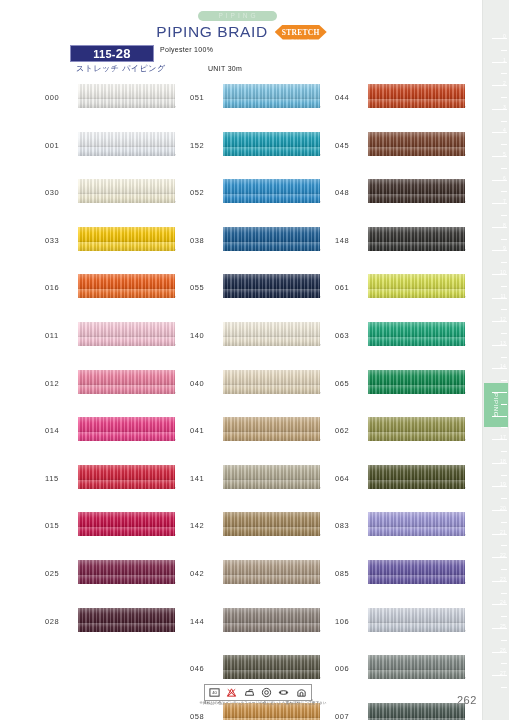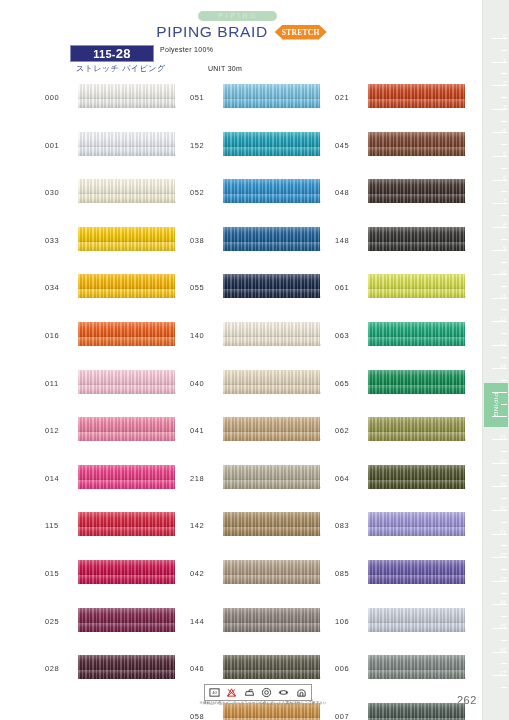--- a/index.html
+++ b/index.html
@@ -369,28 +369,20 @@
         </div>
         <div class="swatch-row">
           <div class="sw-code">033</div>
           <div class="sw-shadow" style="left: 34px;"></div>
           <div class="sw-band">
             <div class="sw-top" style="background: rgb(251, 200, 0);"></div>
             <div class="sw-bot" style="background: rgb(247, 207, 34);"></div>
           </div>
         </div>
         <div class="swatch-row">
-          <div class="sw-code">034</div>
-          <div class="sw-shadow" style="left: 34px;"></div>
-          <div class="sw-band">
-            <div class="sw-top" style="background: rgb(249, 184, 0);"></div>
-            <div class="sw-bot" style="background: rgb(248, 197, 19);"></div>
-          </div>
-        </div>
-        <div class="swatch-row">
           <div class="sw-code">016</div>
           <div class="sw-shadow" style="left: 34px;"></div>
           <div class="sw-band">
             <div class="sw-top" style="background: rgb(239, 93, 23);"></div>
             <div class="sw-bot" style="background: rgb(238, 106, 34);"></div>
           </div>
         </div>
         <div class="swatch-row">
           <div class="sw-code">011</div>
           <div class="sw-shadow" style="left: 34px;"></div>
@@ -506,21 +498,21 @@
         </div>
         <div class="swatch-row">
           <div class="sw-code">041</div>
           <div class="sw-shadow" style="left: 34px;"></div>
           <div class="sw-band">
             <div class="sw-top" style="background: rgb(196, 167, 124);"></div>
             <div class="sw-bot" style="background: rgb(192, 162, 117);"></div>
           </div>
         </div>
         <div class="swatch-row">
-          <div class="sw-code">218</div>
+          <div class="sw-code">141</div>
           <div class="sw-shadow" style="left: 34px;"></div>
           <div class="sw-band">
             <div class="sw-top" style="background: rgb(181, 174, 150);"></div>
             <div class="sw-bot" style="background: rgb(174, 166, 141);"></div>
           </div>
         </div>
         <div class="swatch-row">
           <div class="sw-code">142</div>
           <div class="sw-shadow" style="left: 34px;"></div>
           <div class="sw-band">
@@ -555,21 +547,21 @@
         <div class="swatch-row">
           <div class="sw-code">058</div>
           <div class="sw-band">
             <div class="sw-top" style="background: rgb(204, 143, 67);"></div>
             <div class="sw-bot" style="background: rgb(211, 154, 80);"></div>
           </div>
         </div>
       </div>
     <div class="col" id="col2">
         <div class="swatch-row">
-          <div class="sw-code">021</div>
+          <div class="sw-code">044</div>
           <div class="sw-shadow" style="left: 34px;"></div>
           <div class="sw-band">
             <div class="sw-top" style="background: rgb(201, 65, 26);"></div>
             <div class="sw-bot" style="background: rgb(196, 69, 31);"></div>
           </div>
         </div>
         <div class="swatch-row">
           <div class="sw-code">045</div>
           <div class="sw-shadow" style="left: 34px;"></div>
           <div class="sw-band">

